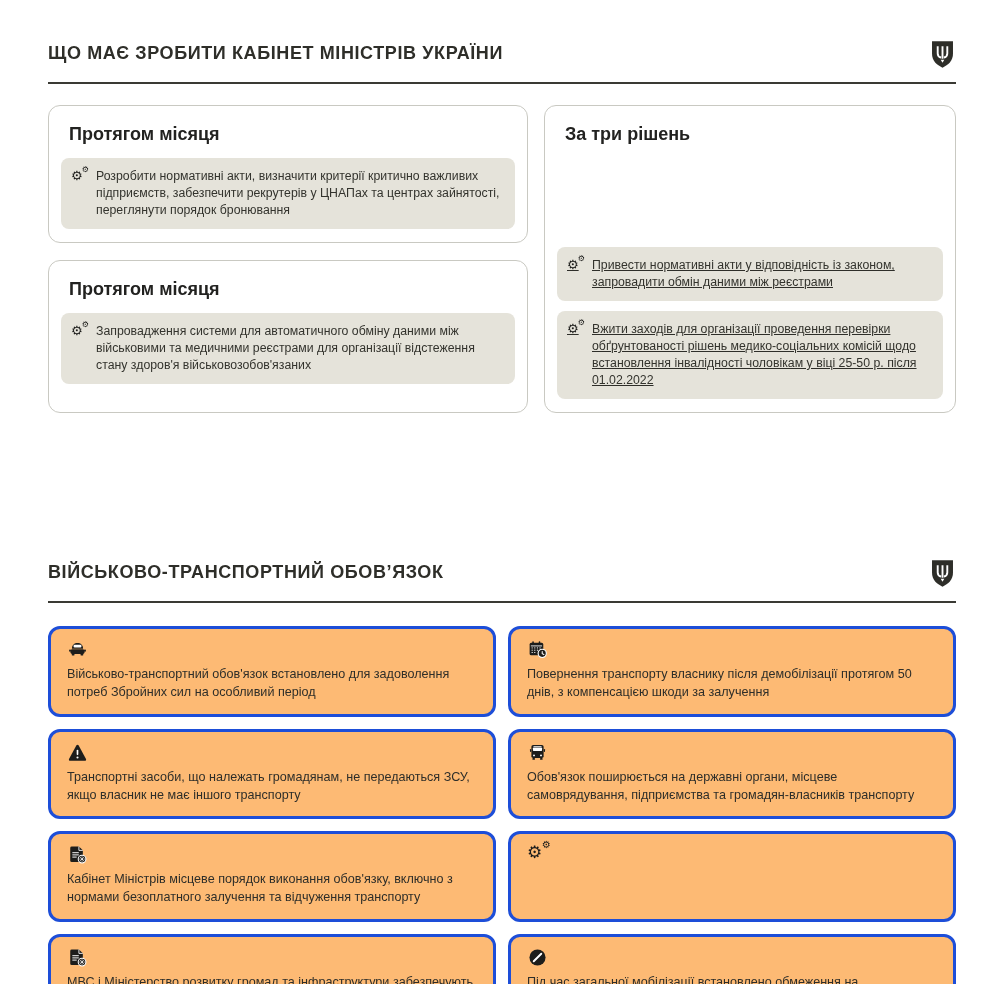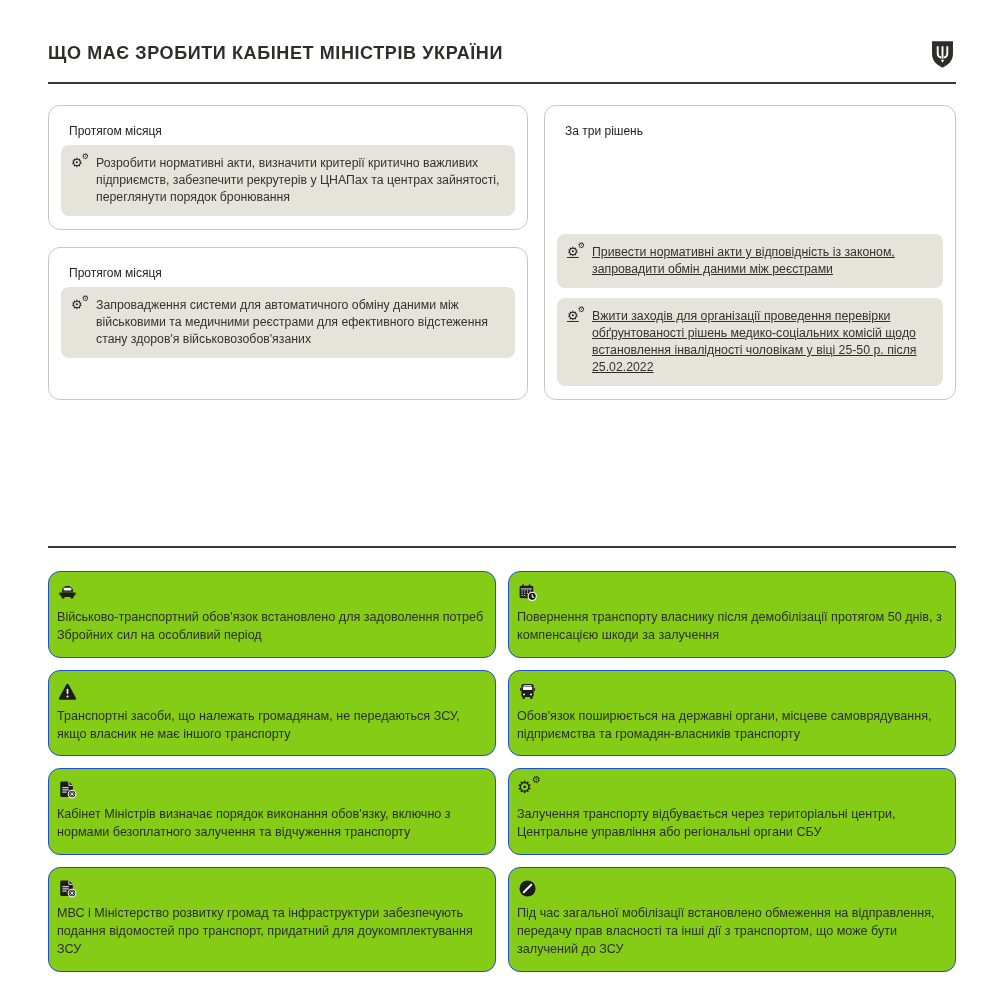--- a/index.html
+++ b/index.html
@@ -22,26 +22,26 @@
   .emblem svg { width:27px; height:29px; display:block; }
   .rule { height:2px; background:#3a3a34; margin-top:13px; }
 
   
   .grid1 { display:grid; grid-template-columns:480px 412px; gap:16px; margin-top:21px; }
   .col-left { display:flex; flex-direction:column; gap:17px; }
   .card {
     background:#fff; border:1px solid #c9c9c2; border-radius:12px;
     padding:15px 12px 13px;
   }
-  .card-title { font-size:12px; font-weight:400; color:#222220; padding:3px 0 4px 8px; }
+  .card-title { font-size:18px; font-weight:700; color:#222220; padding:3px 0 4px 8px; }
   .card.tall { min-height:283px; display:flex; flex-direction:column; }
   .card.tall .items { margin-top:auto;text-decoration:underline; }
   .card.c1 { min-height:113px; }
   .card.c2 { min-height:153px; }
-  .items { display:flex; flex-direction:column; gap:10px; margin-top:3px; }
+  .items { display:flex; flex-direction:column; gap:10px; margin-top:9px; }
   .item {
     background:#e5e3da; border-radius:8px;
     padding:10px 12px 10px 10px;
     display:flex; gap:8px; align-items:flex-start;
   }
   .item p { font-size:12.3px; line-height:1.38; color:#33332d; }
 
   
   .cogs { position:relative; display:inline-block; flex:none;
           font-family:"DejaVu Sans", sans-serif; color:#1d1d1b; line-height:1; }
@@ -49,22 +49,22 @@
   .cogs::after  { content:"\2699"; position:absolute; }
   .cogs.sm { font-size:13px; width:17px; margin-top:1px; }
   .cogs.sm::after { font-size:8px; top:-3px; right:-1px; }
   .cogs.lg { font-size:17px; width:24px; height:20px; }
   .cogs.lg::after { font-size:10px; top:-4px; right:0; }
 
   
   .sec2 { margin-top:146px; }
   .grid2 { display:grid; grid-template-columns:1fr 1fr; gap:12px; margin-top:23px; }
   .icard {
-    background:#84cc16; border:1px solid #1d4ed8; border-radius:12px;
-    padding:10px 8px 12px; min-height:73px;
+    background:#fdba74; border:3px solid #1d4ed8; border-radius:12px;
+    padding:10px 16px 12px; min-height:73px;
   }
   .icard .ic { display:block; height:21px; }
   .icard .ic svg { width:21px; height:21px; display:block; }
   .icard p { font-size:12.6px; line-height:1.42; color:#2e2e29; margin-top:6px; max-width:432px; }
   .hidden-defs { position:absolute; width:0; height:0; overflow:hidden; }
 </style>
 </head>
 <body>
 
 <svg class="hidden-defs" aria-hidden="true">
@@ -162,44 +162,52 @@
               <p>Розробити нормативні акти, визначити критерії критично важливих підприємств, забезпечити рекрутерів у ЦНАПах та центрах зайнятості, переглянути порядок бронювання</p>
             </div>
           </div>
         </div>
 
         <div class="card c2">
           <div class="card-title">Протягом місяця</div>
           <div class="items">
             <div class="item">
               <span class="cogs sm"></span>
-              <p>Запровадження системи для автоматичного обміну даними між військовими та медичними реєстрами для ефективного відстеження стану здоров'я військовозобов'язаних</p>
+              <p>Запровадження системи для автоматичного обміну даними між військовими та медичними реєстрами для організації відстеження стану здоров'я військовозобов'язаних</p>
             </div>
           </div>
         </div>
 
       </div>
 
       <div class="card tall">
         <div class="card-title">За три рішень</div>
         <div class="items">
           <div class="item">
             <span class="cogs sm"></span>
             <p>Привести нормативні акти у відповідність із законом, запровадити обмін даними між реєстрами</p>
           </div>
           <div class="item">
             <span class="cogs sm"></span>
-            <p>Вжити заходів для організації проведення перевірки обґрунтованості рішень медико-соціальних комісій щодо встановлення інвалідності чоловікам у віці 25-50 р. після 25.02.2022</p>
+            <p>Вжити заходів для організації проведення перевірки обґрунтованості рішень медико-соціальних комісій щодо встановлення інвалідності чоловікам у віці 25-50 р. після 01.02.2022</p>
           </div>
         </div>
       </div>
     </div>
   </section>
 
   <section class="sec2">
+    <div class="sec-head">
+      <h1 class="sec-title">ВІЙСЬКОВО-ТРАНСПОРТНИЙ ОБОВ’ЯЗОК</h1>
+      <span class="emblem">
+        <svg viewBox="0 0 24 26">
+            <use href="#i-trident"></use>
+          </svg>
+      </span>
+    </div>
     <div class="rule"></div>
 
     <div class="grid2">
 
       <div class="icard">
         <span class="ic">
             <svg viewBox="0 0 24 24">
               <use href="#i-car"></use>
             </svg>
           </span>
@@ -232,26 +240,25 @@
           </span>
         <p>Обов'язок поширюється на державні органи, місцеве самоврядування, підприємства та громадян-власників транспорту</p>
       </div>
 
       <div class="icard">
         <span class="ic">
             <svg viewBox="0 0 24 24">
               <use href="#i-doc-gear"></use>
             </svg>
           </span>
-        <p>Кабінет Міністрів визначає порядок виконання обов'язку, включно з нормами безоплатного залучення та відчуження транспорту</p>
+        <p>Кабінет Міністрів місцеве порядок виконання обов'язку, включно з нормами безоплатного залучення та відчуження транспорту</p>
       </div>
 
       <div class="icard">
         <span class="ic"><span class="cogs lg"></span></span>
-        <p>Залучення транспорту відбувається через територіальні центри, Центральне управління або регіональні органи СБУ</p>
       </div>
 
       <div class="icard">
         <span class="ic">
             <svg viewBox="0 0 24 24">
               <use href="#i-doc-gear"></use>
             </svg>
           </span>
         <p>МВС і Міністерство розвитку громад та інфраструктури забезпечують подання відомостей про транспорт, придатний для доукомплектування ЗСУ</p>
       </div>

